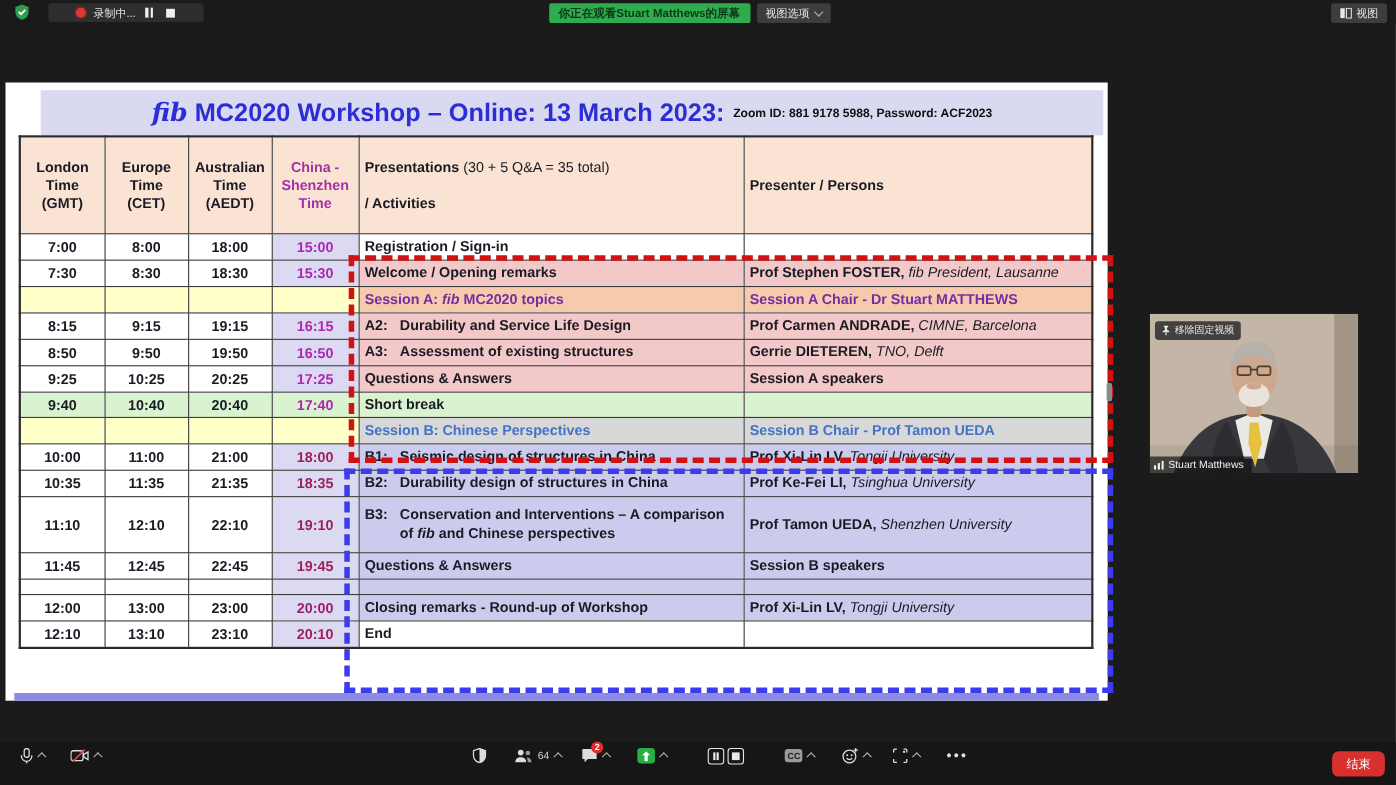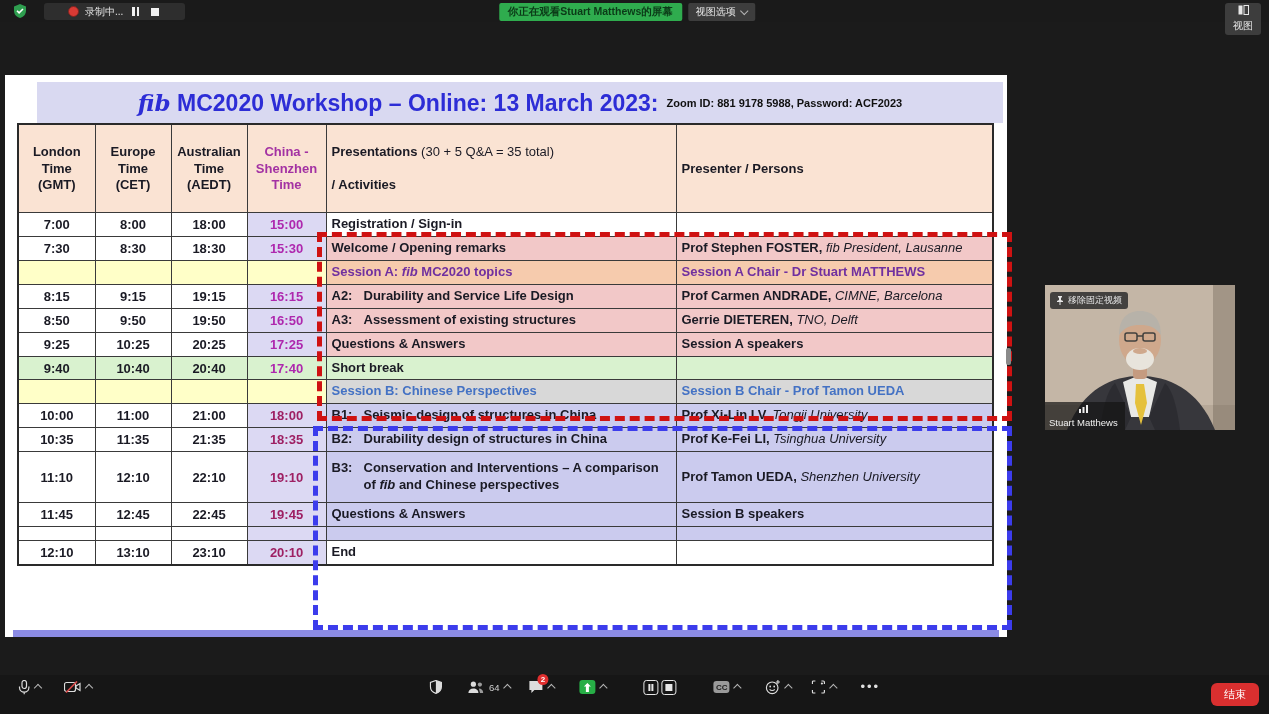--- a/index.html
+++ b/index.html
@@ -17,21 +17,21 @@
   .rec-btn{width:13px;height:13px;display:flex;align-items:center;justify-content:center;cursor:pointer;}
   .pause-bars{display:flex;gap:2px;}
   .pause-bars i{display:block;width:2.5px;height:9px;background:#f0f0f0;}
   .stop-sq{width:8px;height:8px;background:#f0f0f0;}
   .top-center{position:absolute;left:50%;top:3px;transform:translateX(-53%);display:flex;gap:6px;align-items:center;}
   .watch-banner{background:#2fac4e;color:#0b3a17;font-size:10.5px;font-weight:bold;
     padding:2px 9px;border-radius:2px;white-space:nowrap;}
   .view-opts{background:#3d3d3d;color:#e8e8e8;font-size:10px;padding:2px 8px;border-radius:2px;
     display:flex;align-items:center;gap:5px;cursor:pointer;white-space:nowrap;}
   .view-btn{position:absolute;right:8px;top:3px;background:#3d3d3d;color:#e8e8e8;font-size:10px;
-    padding:2px 8px;border-radius:3px;display:flex;align-items:center;gap:4px;cursor:pointer;flex-direction:column;}
+    padding:2px 8px;border-radius:3px;display:flex;align-items:center;gap:4px;cursor:pointer;}
   .chev{display:inline-block;width:5px;height:5px;border-left:1.5px solid #b5b5b5;border-top:1.5px solid #b5b5b5;}
   .chev.up{transform:rotate(45deg);margin-top:2px;}
   .chev.down{transform:rotate(225deg);margin-bottom:2px;}
   
   .slide{position:absolute;left:5px;top:75px;width:1002px;height:562px;background:#ffffff;}
   .title-band{position:absolute;left:8px;top:7px;right:4px;height:41px;background:#d9d9f1;
     display:flex;align-items:center;justify-content:center;gap:8px;white-space:nowrap;margin-left:24px;}
   .title-main{color:#2d2dd6;font-weight:bold;font-size:23px;}
   .title-main .fib{font-family:"DejaVu Serif","Liberation Serif",serif;font-style:italic;}
   .title-sub{color:#101010;font-weight:bold;font-size:11px;}
@@ -72,21 +72,21 @@
   .bottom-strip{position:absolute;left:8px;right:8px;bottom:0;height:7px;background:#8b8be4;}
   
   .divider-handle{position:absolute;left:1006px;top:348px;width:5px;height:17px;border-radius:2px;
     background:#8a8a8a;cursor:col-resize;}
   
   .video-tile{position:absolute;left:1045px;top:285px;width:190px;height:145px;background:#000;overflow:hidden;}
   .video-tile svg.person{position:absolute;left:0;top:0;}
   .pin-pill{position:absolute;left:5px;top:7px;background:rgba(45,45,45,.85);color:#e6e6e6;
     font-size:9px;padding:2px 6px;border-radius:3px;display:flex;align-items:center;gap:4px;cursor:pointer;}
   .name-tag{position:absolute;left:0;bottom:0;background:rgba(20,20,20,.7);color:#f0f0f0;
-    font-size:9.5px;padding:2px 7px 2px 4px;display:flex;align-items:center;gap:4px;flex-direction:column;}
+    font-size:9.5px;padding:2px 7px 2px 4px;display:flex;align-items:center;gap:4px;}
   
   .toolbar{position:absolute;left:0;bottom:0;width:100%;height:39px;background:#161616;}
   .tb-left{position:absolute;left:14px;top:4px;display:flex;gap:14px;}
   .tb-center{position:absolute;left:50%;top:4px;transform:translateX(-46%);display:flex;gap:16px;}
   .tb-item{display:flex;flex-direction:column;align-items:center;gap:3px;min-width:30px;
     color:#cfcfcf;font-size:10px;cursor:pointer;white-space:nowrap;}
   .tb-ico-row{height:16px;display:flex;align-items:center;gap:5px;position:relative;}
   .tb-label{line-height:1;margin-top:28px;}
   .tb-label.green{color:#2fb457;}
   .count{font-size:9.5px;color:#cfcfcf;}
@@ -300,20 +300,28 @@
         </tr>
         <tr class="shortrow">
           <td class="tcell"></td>
           <td class="tcell"></td>
           <td class="tcell"></td>
           <td class="tcell china"></td>
           <td class="acell c-peri"></td>
           <td class="pcell c-peri"></td>
         </tr>
         <tr>
+          <td class="tcell">12:00</td>
+          <td class="tcell">13:00</td>
+          <td class="tcell">23:00</td>
+          <td class="tcell china t-cb">20:00</td>
+          <td class="acell c-peri">Closing remarks - Round-up of Workshop</td>
+          <td class="pcell c-peri"><b>Prof Xi-Lin LV,</b><i> Tongji University</i></td>
+        </tr>
+        <tr>
           <td class="tcell">12:10</td>
           <td class="tcell">13:10</td>
           <td class="tcell">23:10</td>
           <td class="tcell china t-cb">20:10</td>
           <td class="acell c-white">End</td>
           <td class="pcell c-white"></td>
         </tr>
       </tbody>
   </table>
 

